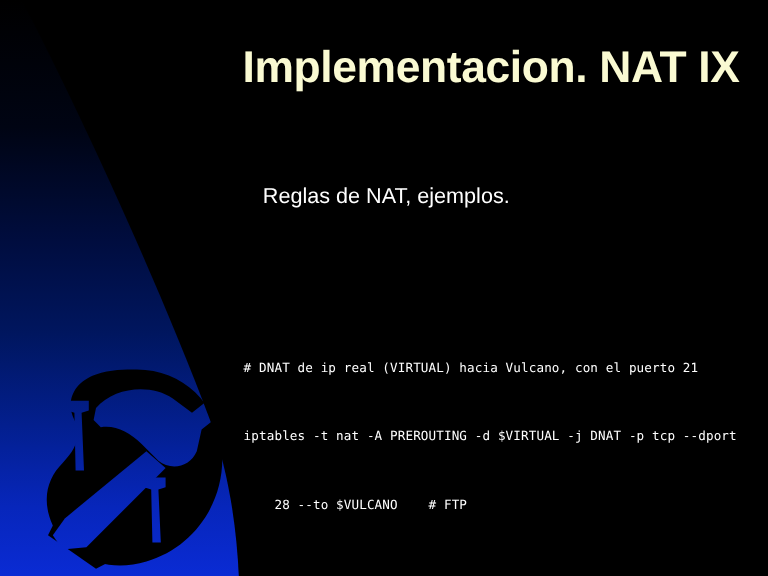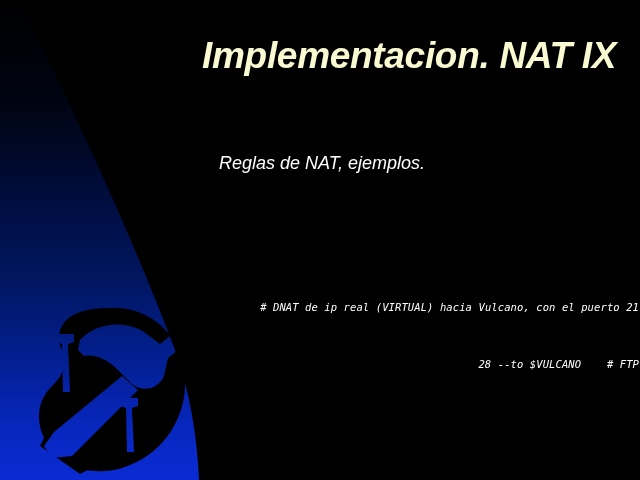--- a/index.html
+++ b/index.html
@@ -11,21 +11,20 @@
   body {
     font-family: "Liberation Sans", sans-serif;
   }
 
   #slide {
     position: relative;
     width: 640px;
     height: 480px;
     background: #000000;
     overflow: hidden;
-    font-style: italic;
   }
 
   
   .bg-curve {
     position: absolute;
     left: 0;
     top: 0;
     width: 210px;
     height: 480px;
     pointer-events: none;
@@ -74,21 +73,21 @@
     top: 203px;
     width: 436px;
     color: #FFFFFF;
     font-family: "DejaVu Sans Mono", "Liberation Mono", monospace;
     font-size: 10.5px;
     line-height: 19px;
     white-space: pre;
     margin: 0;
     letter-spacing: 0.1px;
   }
-  .code-group { margin: 0 0 19px 0; text-align: right; }
+  .code-group { margin: 0 0 19px 0; }
   .code-group:last-child { margin-bottom: 0; }
   .code-line { white-space: pre; }
 </style>
 </head>
 <body>
 
 <div id="slide">
 
   <svg class="bg-curve" viewBox="0 0 210 480" preserveAspectRatio="none" aria-hidden="true">
     <defs>
@@ -135,20 +134,21 @@
   </svg>
 
   <h1 class="title">Implementacion. NAT IX</h1>
 
   <h2 class="subtitle">Reglas de NAT, ejemplos.</h2>
 
   <div class="code-block">
 
     <div class="code-group">
       <div class="code-line"># DNAT de ip real (VIRTUAL) hacia Vulcano, con el puerto 21</div>
+      <div class="code-line">iptables -t nat -A PREROUTING -d $VIRTUAL -j DNAT -p tcp --dport</div>
       <div class="code-line">    28 --to $VULCANO    # FTP</div>
     </div>
 
     
 
     
 
   </div>
 
 </div>

